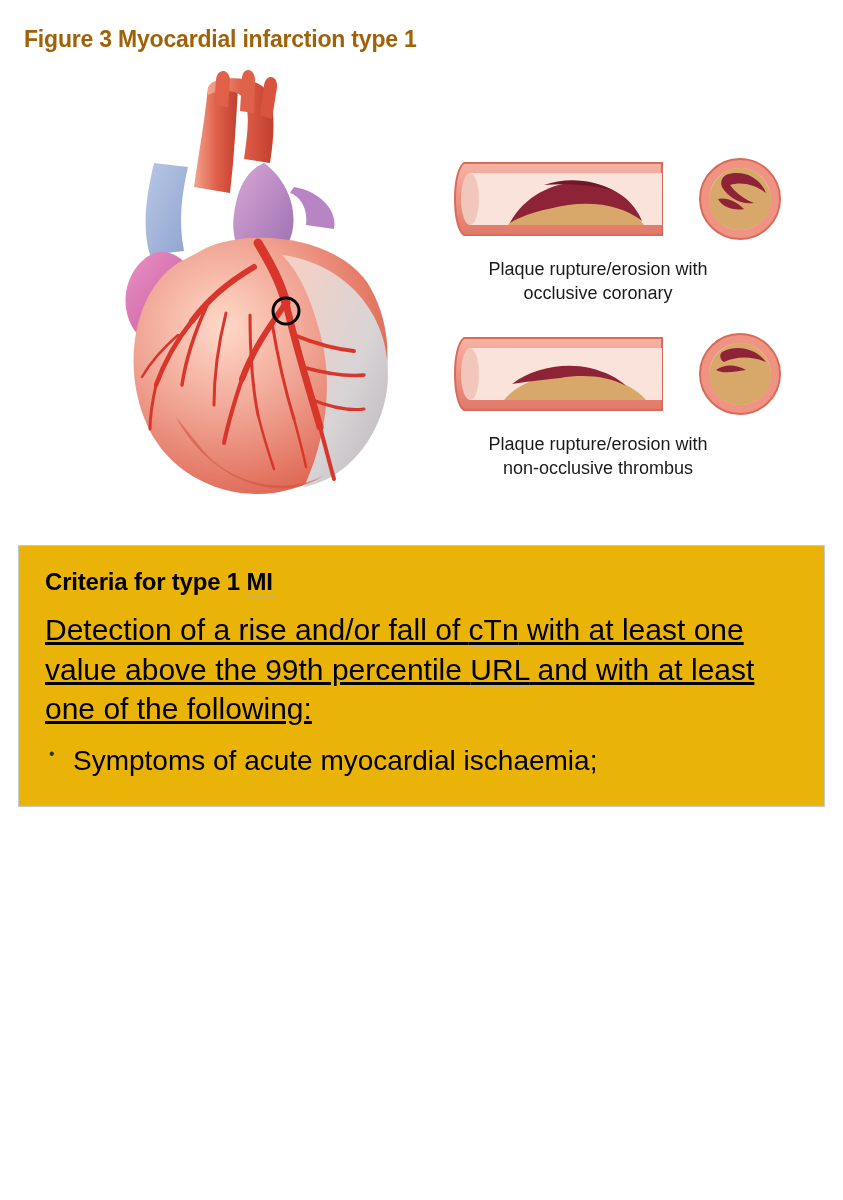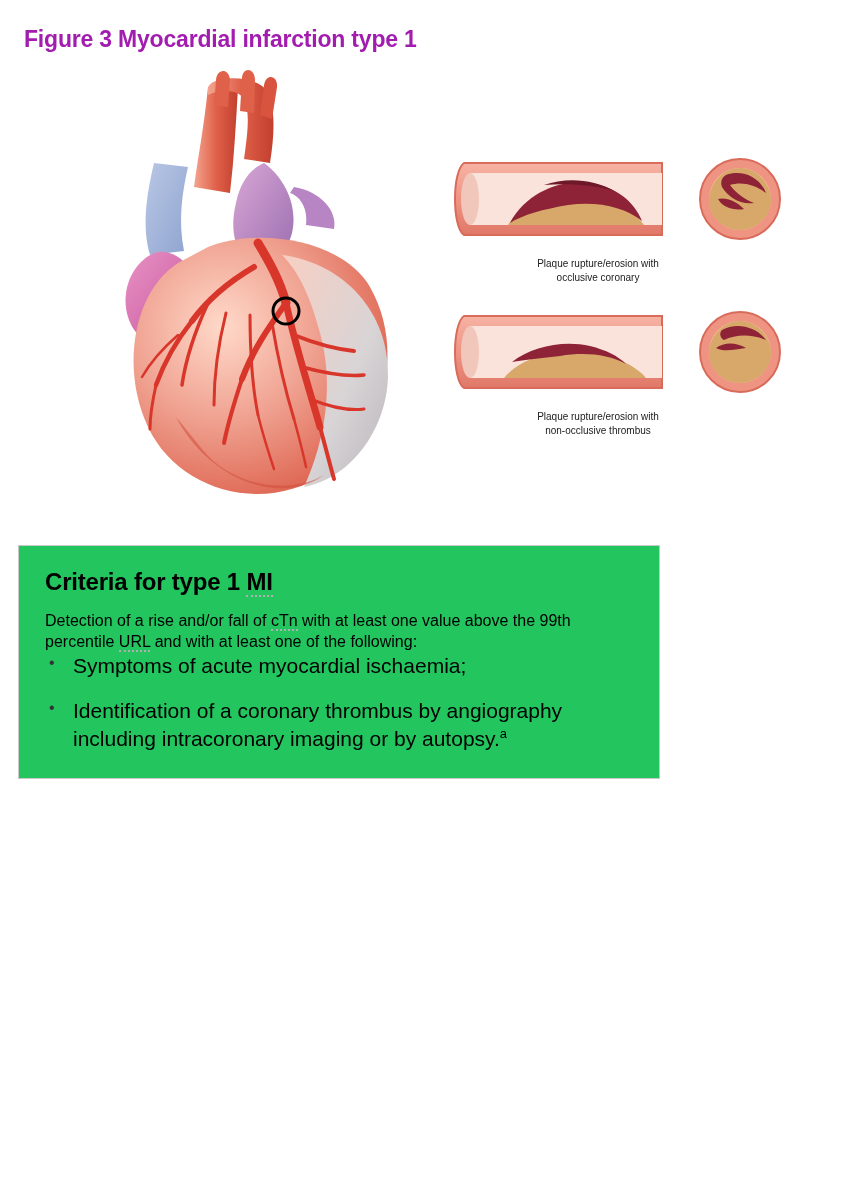--- a/index.html
+++ b/index.html
@@ -20,21 +20,21 @@
     height: 1200px;
     box-sizing: border-box;
     padding: 0 18px;
   }
   .figure-title {
     font-size: 23px;
     font-weight: bold;
     letter-spacing: -0.2px;
     padding-top: 26px;
     padding-left: 6px;
-    color: #a21caf;
+    color: #a16207;
   }
   .figure-area {
     position: relative;
     height: 440px;
     margin-top: 14px;
   }
   
   .heart-wrap {
     position: absolute;
     left: 40px;
@@ -51,57 +51,58 @@
     width: 380px;
   }
   .vessel-block { margin-bottom: 18px; }
   .vessel-row {
     display: flex;
     align-items: center;
     gap: 18px;
   }
   .vessel-caption {
     text-align: center;
-    font-size: 10px;
+    font-size: 18px;
     line-height: 1.35;
     color: #1a1a1a;
     margin-top: 8px;
     width: 300px;
   }
   
   .criteria-box {
     position: absolute;
     left: 18px;
     top: 545px;
-    width: 642px;
+    width: 807px;
     box-sizing: border-box;
     border: 1px solid #c9c9c9;
-    background: #22c55e;
+    background: #eab308;
     padding: 22px 26px 26px 26px;
   }
   .criteria-title {
     font-size: 24px;
     font-weight: bold;
     margin-bottom: 14px;
     letter-spacing: -0.2px;
   }
   .criteria-intro {
-    font-size: 16px;
+    font-size: 30px;
     line-height: 1.32;
-    margin-bottom: 0;
+    margin-bottom: 14px;
+    text-decoration: underline;
   }
   ul.criteria-list {
     list-style: none;
     margin: 0;
     padding: 0;
   }
   ul.criteria-list li {
     position: relative;
     padding-left: 28px;
-    font-size: 21px;
+    font-size: 28px;
     line-height: 1.32;
     margin-bottom: 17px;
   }
   ul.criteria-list li:last-child { margin-bottom: 0; }
   ul.criteria-list li::before {
     content: "\2022";
     position: absolute;
     left: 4px;
     top: 0;
     font-size: 16px;
@@ -274,17 +275,16 @@
     <div class="criteria-title">
       <span>Criteria for type 1 </span><span class="abbr">MI</span>
     </div>
 
     <div class="criteria-intro">
       <span>Detection of a rise and/or fall of </span><span class="abbr">cTn</span><span> with at least one value above the 99th percentile </span><span class="abbr">URL</span><span> and with at least one of the following:</span>
     </div>
 
     <ul class="criteria-list">
       <li>Symptoms of acute myocardial ischaemia;</li>
-      <li><span>Identification of a coronary thrombus by angiography including intracoronary imaging or by autopsy.</span><sup>a</sup></li>
     </ul>
   </div>
 
 </div>
 
 </body></html>

